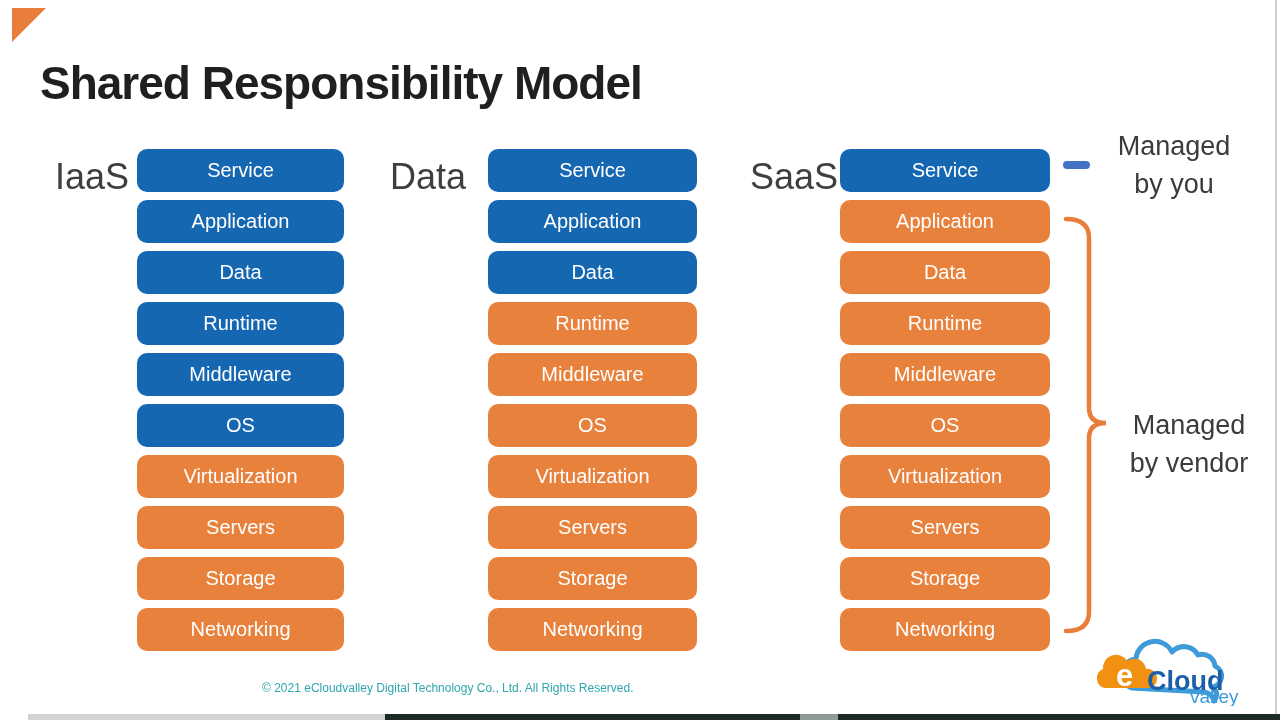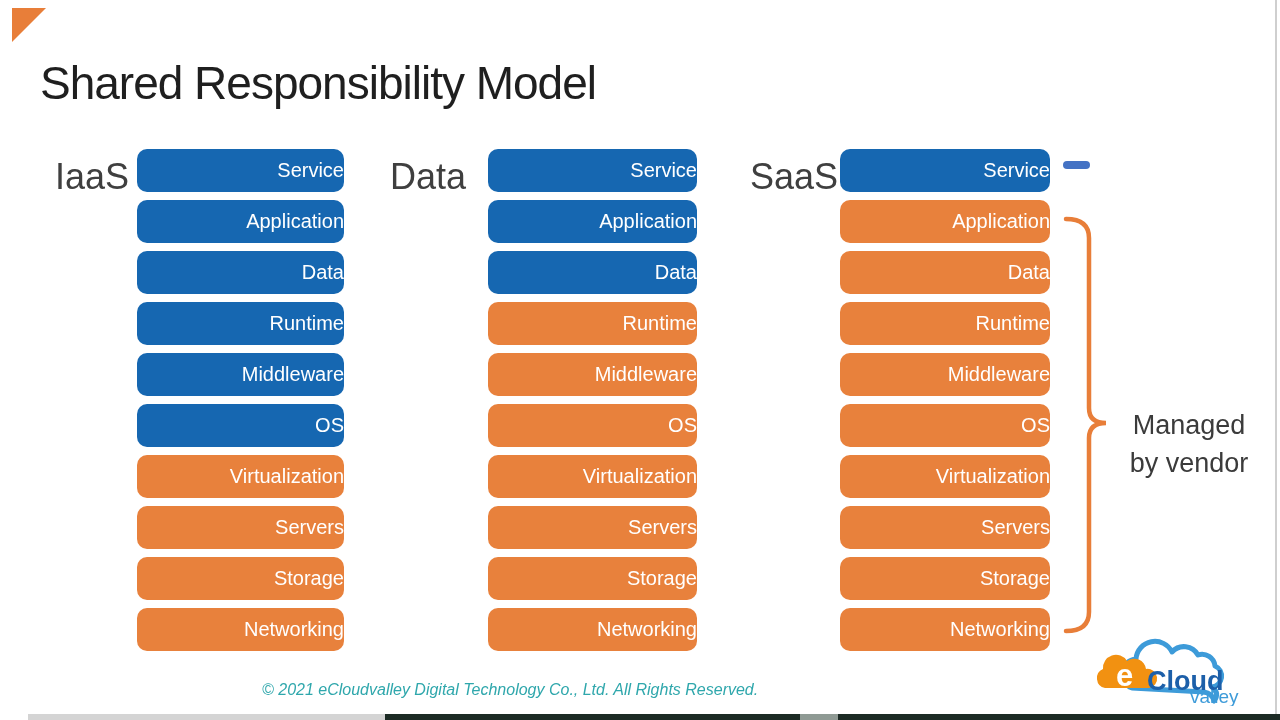--- a/index.html
+++ b/index.html
@@ -5,54 +5,53 @@
   html,body{margin:0;padding:0;background:#ffffff;}
   #slide{
     position:relative;width:1280px;height:720px;background:#ffffff;
     overflow:hidden;font-family:"Liberation Sans",sans-serif;
   }
   .corner-tri{
     position:absolute;left:12px;top:8px;width:0;height:0;
     border-top:34px solid #E87E39;border-right:34px solid transparent;
   }
   .title{
-    position:absolute;left:40px;top:56px;font-size:46px;font-weight:normal;
+    position:absolute;left:40px;top:56px;font-size:46px;font-weight:bold;
     color:#1f1f1f;letter-spacing:-1px;white-space:nowrap;
   }
   .col-label{
     position:absolute;top:156px;font-size:36px;color:#3f3f3f;white-space:nowrap;
   }
   .stack{
     position:absolute;top:149px;display:flex;flex-direction:column;gap:8px;
   }
   .pill{
-    height:43px;line-height:43px;border-radius:10px;text-align:right;
+    height:43px;line-height:43px;border-radius:10px;text-align:center;
     color:#ffffff;font-size:20px;white-space:nowrap;
   }
   .pill.blue{background:#1667B1;}
   .pill.orange{background:#E8813C;}
   .dash-you{
     position:absolute;left:1063px;top:161px;width:27px;height:8px;
     border-radius:4px;background:#4472C4;
   }
   .managed{
     position:absolute;color:#3b3b3b;font-size:27px;line-height:1.42;
     text-align:center;
   }
   .managed-you{left:1100px;top:127px;width:148px;}
   .managed-vendor{left:1116px;top:406px;width:146px;}
   .brace{position:absolute;left:1053px;top:212px;}
   .footer-tagline{
     position:absolute;left:18px;top:668px;font-size:28px;color:#2C86AE;
     letter-spacing:-0.5px;white-space:nowrap;
   }
   .footer-copyright{
-    position:absolute;left:262px;top:681px;font-size:16px;color:#2FA7AC;
+    position:absolute;left:262px;top:681px;font-size:12px;color:#2FA7AC;
     white-space:nowrap;
-    font-style:italic;
   }
   .edge-line{
     position:absolute;left:1275px;top:0;width:2px;height:714px;background:#cfcfcf;
   }
   .bottom-bar{position:absolute;left:0;top:714px;width:1280px;height:6px;background:#ffffff;}
   .bb-thumb{position:absolute;left:28px;top:0;width:357px;height:6px;background:#d4d4d4;}
   .bb-track{position:absolute;left:385px;top:0;width:895px;height:6px;background:#1d2b25;}
   .bb-patch{position:absolute;left:800px;top:0;width:38px;height:6px;background:#8f9a94;}
   .logo{position:absolute;left:1092px;top:632px;}
 </style>
@@ -102,20 +101,21 @@
     <div class="pill orange">Runtime</div>
     <div class="pill orange">Middleware</div>
     <div class="pill orange">OS</div>
     <div class="pill orange">Virtualization</div>
     <div class="pill orange">Servers</div>
     <div class="pill orange">Storage</div>
     <div class="pill orange">Networking</div>
   </div>
 
   <div class="dash-you"></div>
+  <div class="managed managed-you">Managed by you</div>
 
   <svg class="brace" width="64" height="425" viewBox="0 0 64 425">
     <path d="M13,7 Q36,7 36,26 L36,196 Q36,211 53,211 Q36,211 36,226 L36,400 Q36,419 13,419" fill="none" stroke="#E87E39" stroke-width="4.5" stroke-linecap="round"></path>
   </svg>
   <div class="managed managed-vendor">Managed by vendor</div>
 
   <div class="footer-copyright">© 2021 eCloudvalley Digital Technology Co., Ltd. All Rights Reserved.</div>
 
   <svg class="logo" width="156" height="74" viewBox="0 0 156 74">
     <g>

